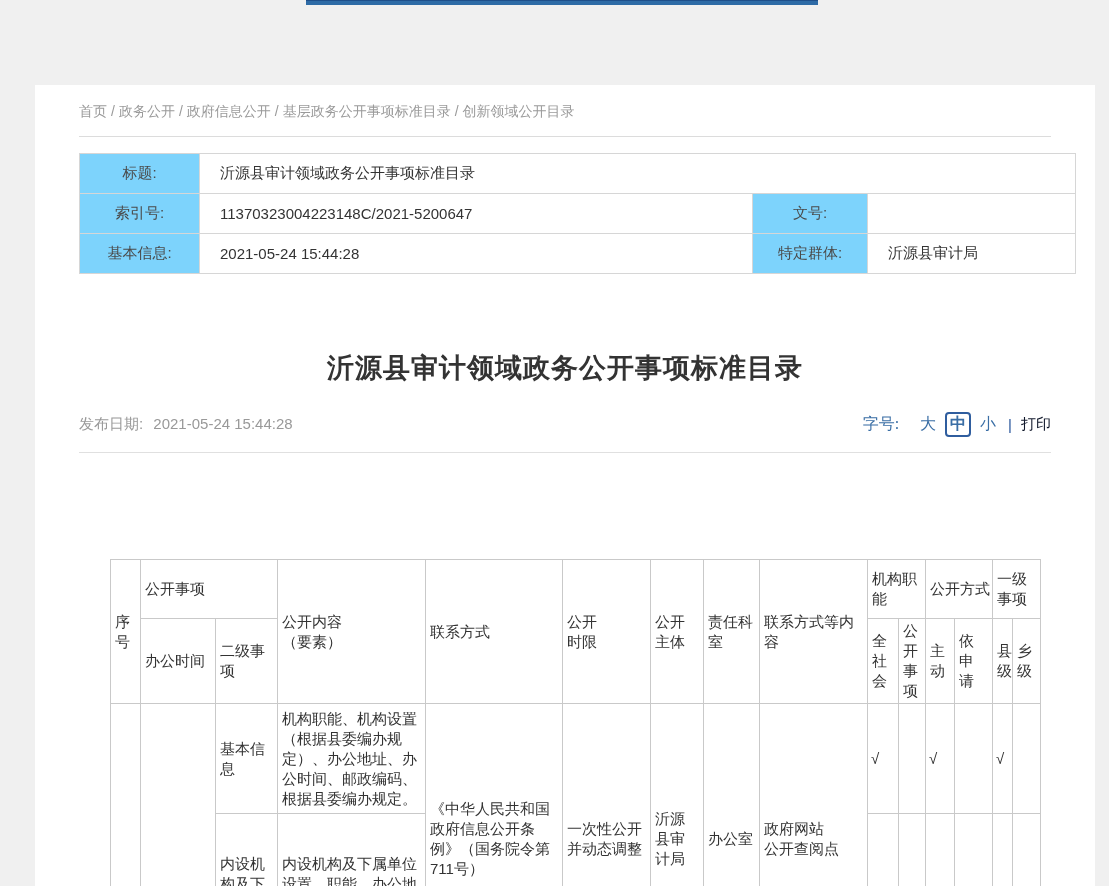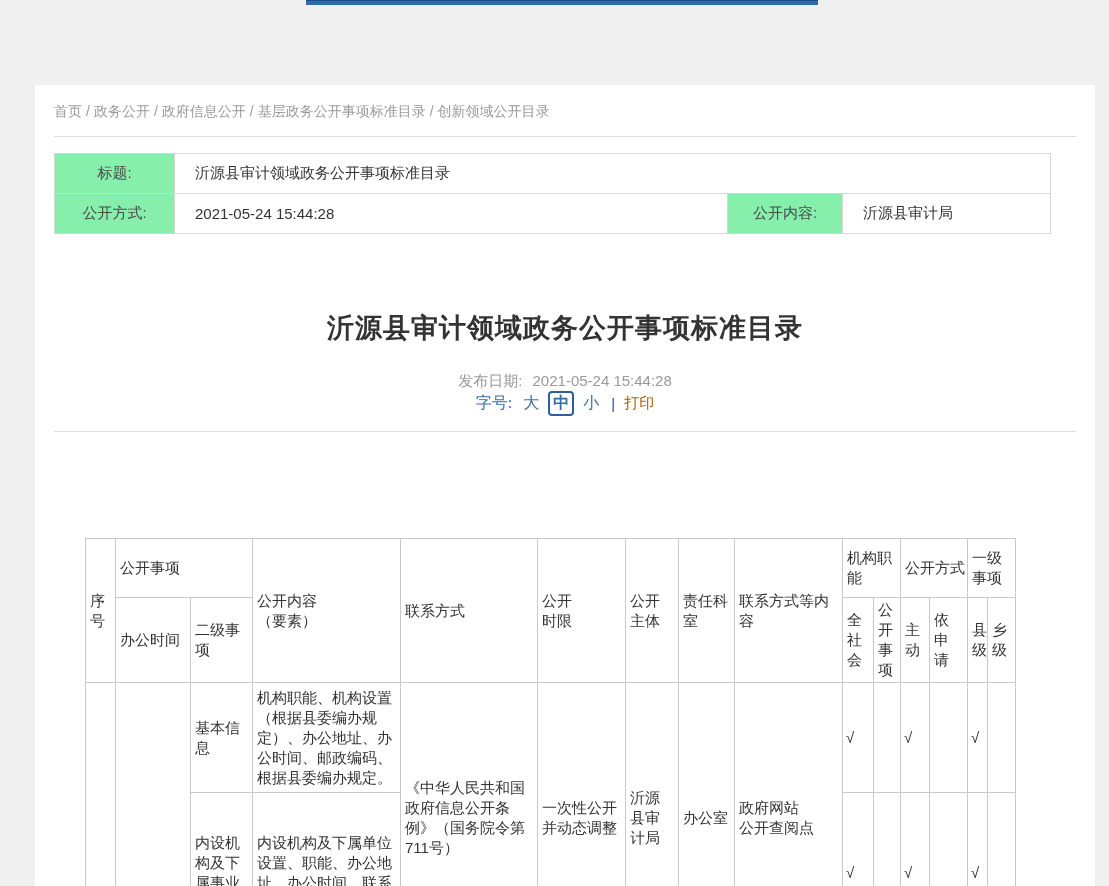--- a/index.html
+++ b/index.html
@@ -11,59 +11,58 @@
     position: relative;
   }
   .topbar {
     position: absolute; left: 306px; top: 0; width: 512px; height: 5px;
     border-top: 1px solid #1e4f8a;
   }
   .content {
     position: absolute; left: 35px; top: 85px;
     width: 1060px; height: 801px;
     background: #ffffff;
-    padding: 0 19px;
+    padding: 0 44px;
   }
   
   .breadcrumb { padding-top: 18px; font-size: 14px; color: #9a9a9a; }
   .breadcrumb a { color: #9a9a9a; text-decoration: none; cursor: pointer; }
   .bc-sep { color: #9a9a9a; margin: 0 4px; }
   .hr1 { border: none; border-top: 1px solid #dcdcdc; margin-top: 15px; }
   
   table.meta {
     width: 996px; margin-top: 16px;
     border-collapse: collapse; table-layout: fixed;
     font-size: 15px; color: #333;
   }
   table.meta td { border: 1px solid #d6d6d6; height: 40px; }
-  table.meta td.lbl { background: #86efac; text-align: center; color: #4a4a4a; }
+  table.meta td.lbl { background: #7dd3fc; text-align: center; color: #4a4a4a; }
   table.meta td.val { background: #fff; padding-left: 20px; text-align: left; }
   
   .article-title {
     margin-top: 76px; text-align: center;
     font-size: 27px; font-weight: bold; color: #333;
     letter-spacing: 1px;
   }
   .pub-row {
     margin-top: 26px;
     display: flex; justify-content: space-between; align-items: center;
     font-size: 15px;
-    flex-direction: column;
   }
   .pub-left { color: #999; }
   .pub-left .pub-value { margin-left: 6px; color: #999; }
   .font-tools { display: flex; align-items: center; color: #3a6ea5; font-size: 16px; }
-  .font-tools .fs-label { margin-right: 6px; font-family: Liberation Serif, serif; }
+  .font-tools .fs-label { margin-right: 16px; font-family: Liberation Serif, serif; }
   .fs-btn { color: #3a6ea5; cursor: pointer; margin: 0 5px; text-decoration: none; }
   .fs-btn.active {
     border: 2px solid #2f5d9e; border-radius: 4px;
     padding: 0 3px; font-weight: bold; margin: 0 4px;
   }
   .tool-sep { color: #28549b; margin: 0 9px 0 7px; font-size: 15px; }
-  .print-btn { color: #a16207; cursor: pointer; text-decoration: none; font-size: 15px; }
+  .print-btn { color: #0f172a; cursor: pointer; text-decoration: none; font-size: 15px; }
   .hr2 { border: none; border-top: 1px solid #e0e0e0; margin-top: 15px; }
   
   .catalog-wrap { margin-top: 106px; margin-left: 31px; }
   table.catalog {
     width: 930px; border-collapse: collapse; table-layout: fixed;
     font-size: 15px; color: #333; line-height: 20px;
   }
   table.catalog td {
     border: 1px solid #c9c9c9;
     vertical-align: middle; text-align: left;
@@ -95,23 +94,29 @@
         <col style="width:553px">
         <col style="width:115px">
         <col style="width:208px">
       </colgroup>
     <tbody>
         <tr>
       <td class="lbl">标题:</td>
       <td class="val" colspan="3">沂源县审计领域政务公开事项标准目录</td>
     </tr>
     <tr>
-      <td class="lbl">公开方式:</td>
+      <td class="lbl">索引号:</td>
+      <td class="val">11370323004223148C/2021-5200647</td>
+      <td class="lbl">文号:</td>
+      <td class="val"></td>
+    </tr>
+    <tr>
+      <td class="lbl">基本信息:</td>
       <td class="val">2021-05-24 15:44:28</td>
-      <td class="lbl">公开内容:</td>
+      <td class="lbl">特定群体:</td>
       <td class="val">沂源县审计局</td>
     </tr>
   </tbody>
     </table>
 
   <h1 class="article-title">沂源县审计领域政务公开事项标准目录</h1>
 
   <div class="pub-row">
     <div class="pub-left">
       <span>发布日期:</span>

